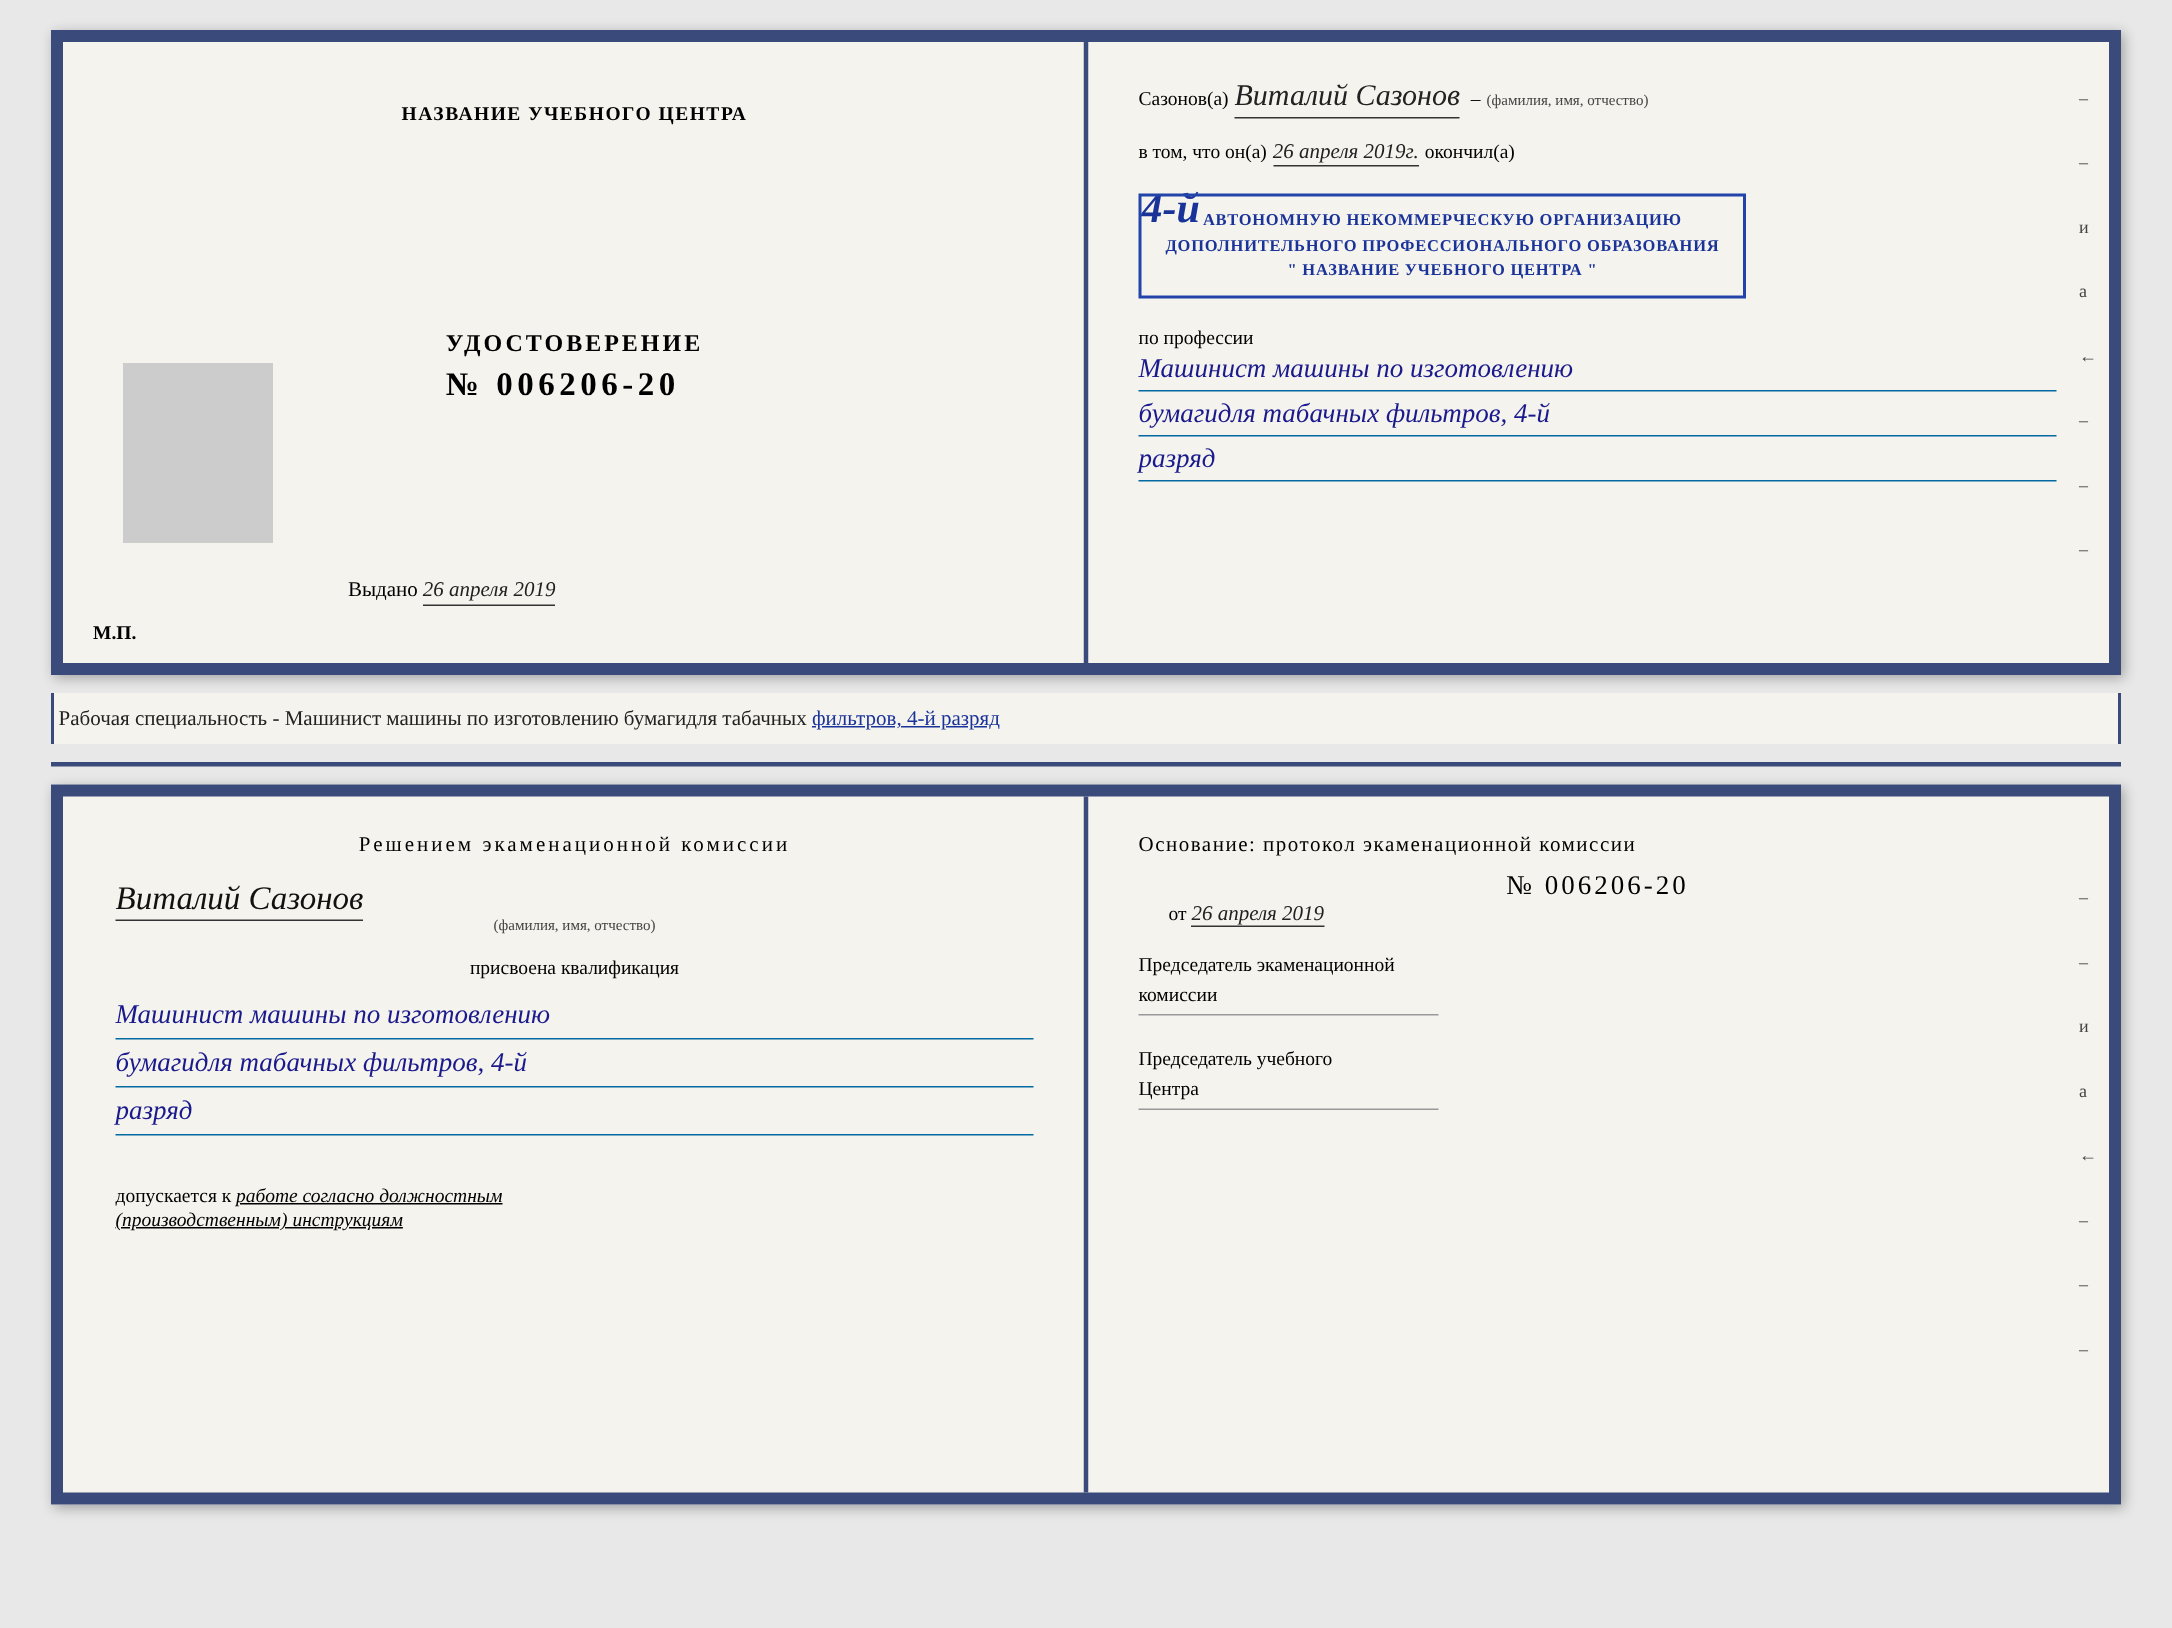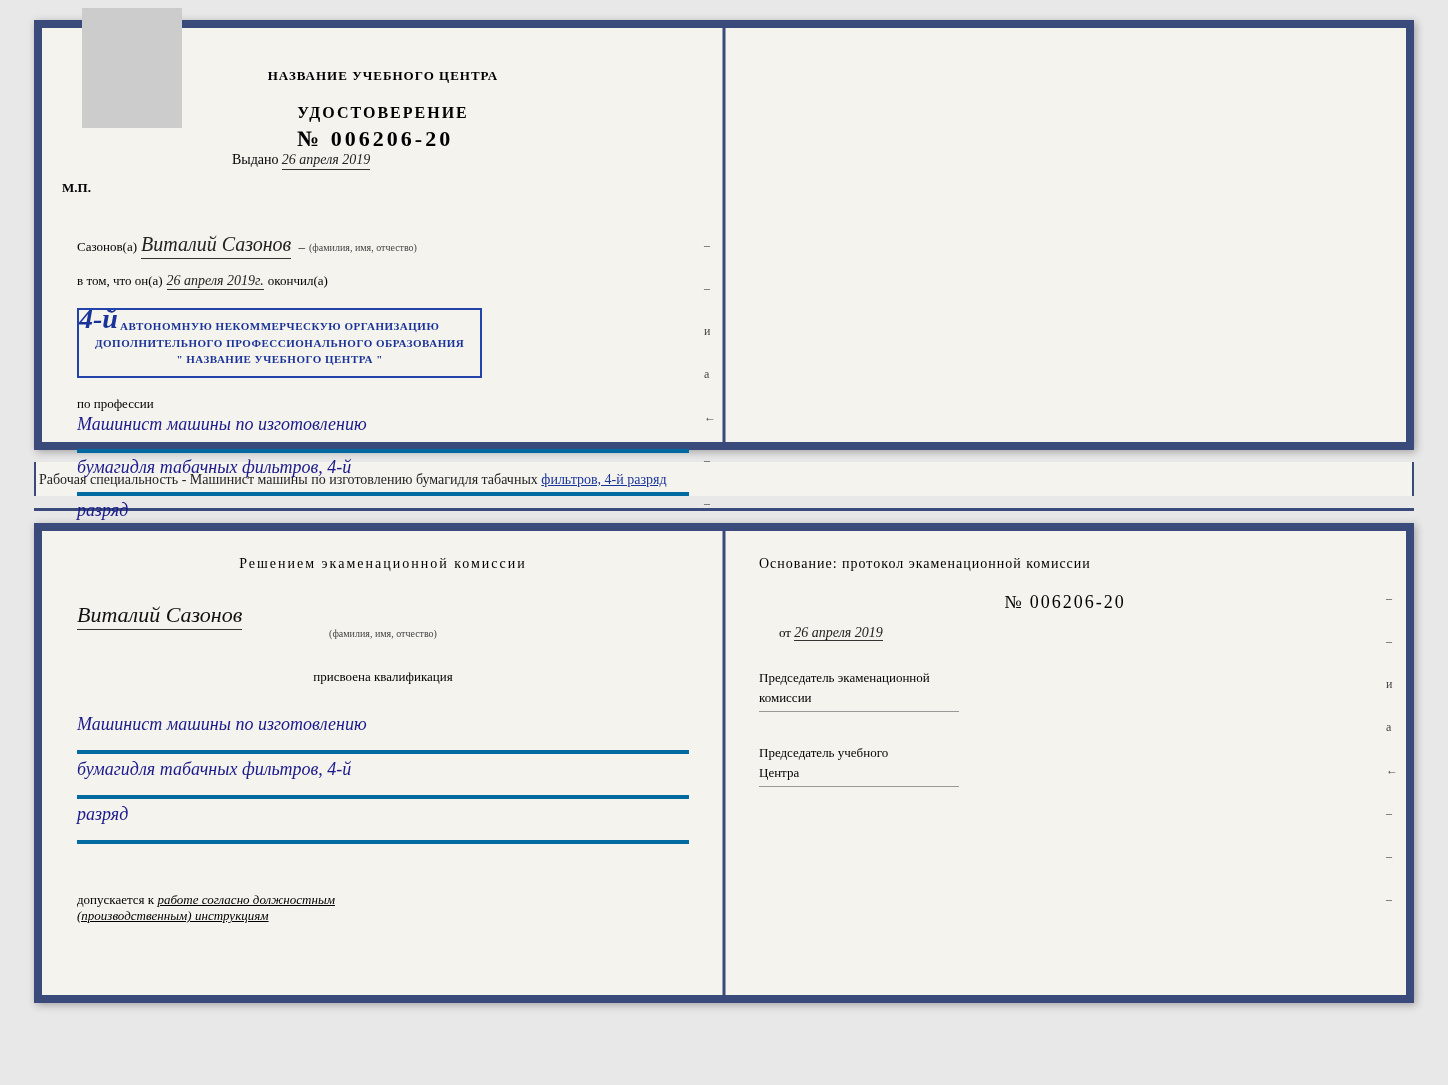--- a/index.html
+++ b/index.html
@@ -18,21 +18,20 @@
 
     
     .doc-top {
       width: 1380px;
       height: 430px;
       background: #f5f3ee;
       border: 8px solid #3a4a7a;
       display: flex;
       position: relative;
       box-shadow: 2px 2px 8px rgba(0,0,0,0.3);
-      flex-direction: column;
     }
 
     .doc-top::after {
       content: '';
       position: absolute;
       left: 50%;
       top: 0;
       bottom: 0;
       width: 3px;
       background: #3a4a7a;
@@ -199,22 +198,22 @@
 
     .profession-text {
       font-family: 'Georgia', cursive;
       font-style: italic;
       font-size: 18px;
       color: #1a1a8c;
       line-height: 1.4;
     }
 
     .underline-block {
-      border-bottom: 4px solid #0369a1;
-      padding-bottom: 12px;
+      border-bottom: 1px solid #0369a1;
+      padding-bottom: 2px;
       margin-bottom: 2px;
     }
 
     
     .middle-text-block {
       width: 1380px;
       background: #f5f3ee;
       padding: 8px 3px;
       border-left: 2px solid #3a4a7a;
       border-right: 2px solid #3a4a7a;
@@ -250,21 +249,21 @@
       width: 3px;
       background: #3a4a7a;
       transform: translateX(-50%);
     }
 
     .bottom-left {
       width: 50%;
       padding: 25px 35px;
       display: flex;
       flex-direction: column;
-      gap: 26px;
+      gap: 10px;
     }
 
     .decision-title {
       font-size: 14px;
       letter-spacing: 2px;
       text-align: center;
       font-weight: normal;
     }
 
     .name-block {
@@ -294,21 +293,20 @@
       font-style: italic;
       text-decoration: underline;
       font-size: 13px;
     }
 
     .bottom-right {
       width: 50%;
       padding: 25px 35px;
       display: flex;
       flex-direction: column;
-      gap: 12px;
     }
 
     .basis-title {
       font-size: 14px;
       letter-spacing: 1px;
     }
 
     .number-large {
       font-size: 18px;
       text-align: center;

